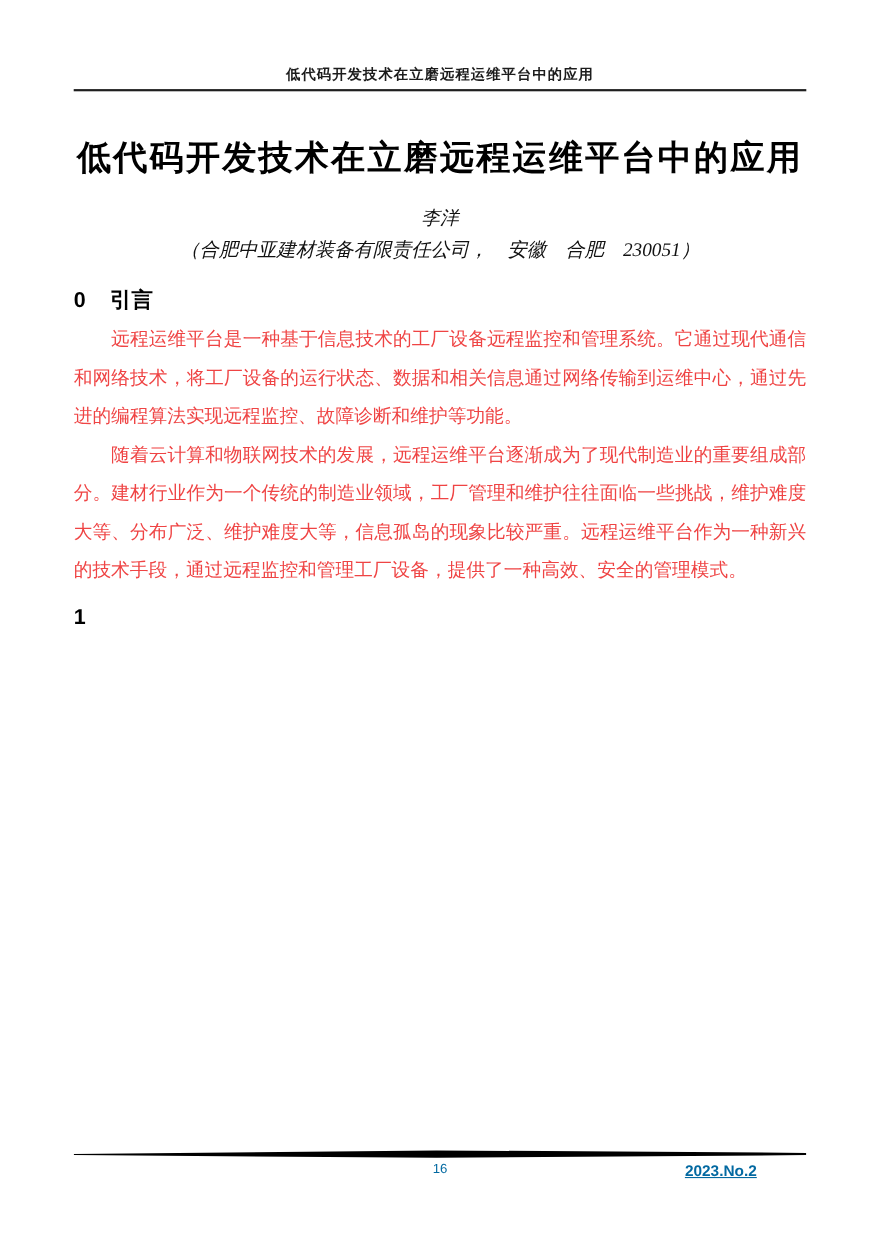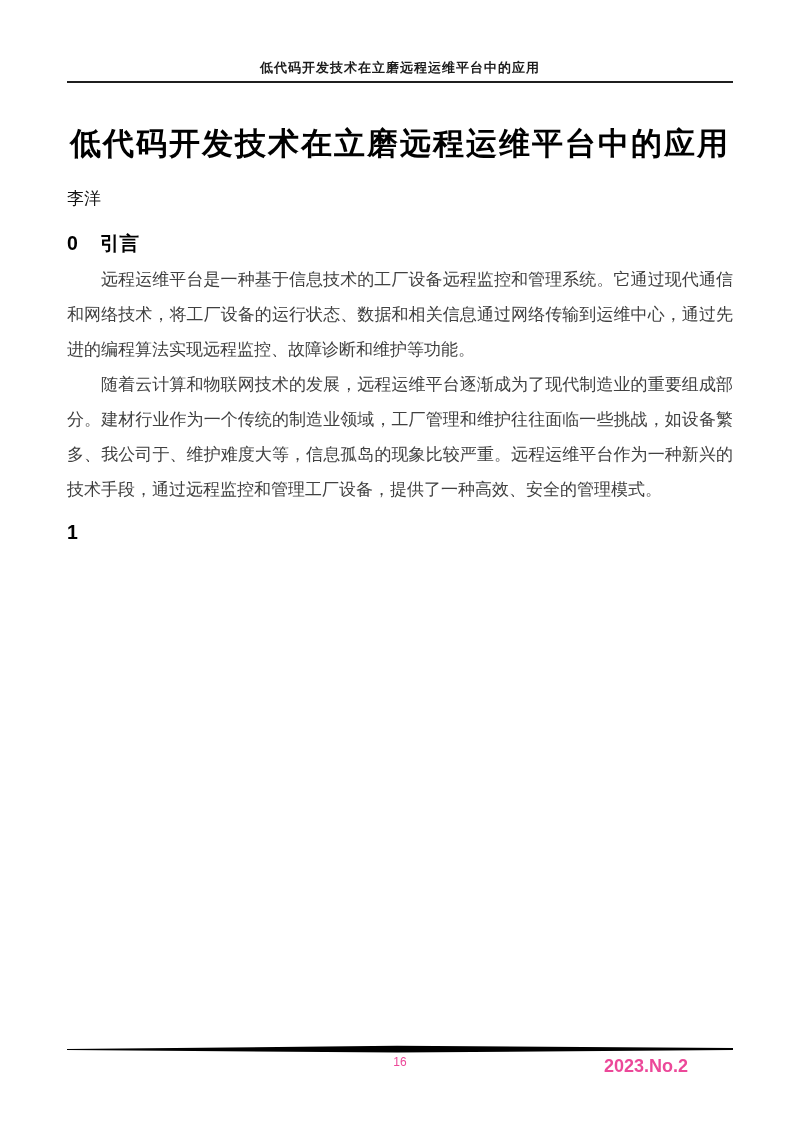--- a/index.html
+++ b/index.html
@@ -39,22 +39,23 @@
     text-align: center;
     font-family: "Liberation Sans", sans-serif;
     font-weight: 900;
     font-size: 31px;
     letter-spacing: 2px;
     line-height: 38px;
     color: #000;
   }
   .article-author {
     margin-top: 24px;
-    text-align: left;
+    text-align: center;
     font-size: 17px;
+    font-style: italic;
     color: #111;
   }
   .article-affiliation {
     margin-top: 5px;
     text-align: center;
     font-size: 17.5px;
     font-style: italic;
     color: #111;
   }
 
@@ -70,69 +71,71 @@
     color: #000;
   }
   .sec-heading .sec-num { width: 33px; flex: 0 0 auto; }
   .sec-heading.sec-2 { margin-top: 14px; margin-bottom: 6px; }
 
   .body-para {
     font-size: 17px;
     line-height: 35px;
     text-align: justify;
     text-indent: 34px;
-    color: #404040;
+    color: #ef4444;
   }
 
   
   .footer {
     position: absolute;
     left: 67px;
     width: 666px;
     top: 1045px;
   }
   .footer-rule-svg { display: block; }
   .footer-row {
     position: relative;
     margin-top: 2px;
     font-family: "Liberation Sans", sans-serif;
     font-size: 12px;
-    color: #ec4899;
+    color: #0369a1;
   }
   .footer-page-num { display: block; text-align: center; }
   .footer-issue {
     position: absolute;
     right: 45px;
     top: 1px;
-    font-size: 18px;
+    font-size: 14px;
     font-weight: 600;
+    text-decoration: underline;
   }
 </style>
 </head>
 <body>
 
 <div class="page">
 
   <div class="col">
     <div class="running-title">低代码开发技术在立磨远程运维平台中的应用</div>
     <div class="header-rule"></div>
   </div>
 
   <div class="col">
     <h1 class="article-title">低代码开发技术在立磨远程运维平台中的应用</h1>
     <div class="article-author">李洋</div>
+    <div class="article-affiliation">（合肥中亚建材装备有限责任公司，　安徽　合肥　230051）</div>
   </div>
 
   <div class="col">
     <h2 class="sec-heading">
       <span class="sec-num">0</span>
       <span class="sec-txt">引言</span>
     </h2>
     <p class="body-para">远程运维平台是一种基于信息技术的工厂设备远程监控和管理系统。它通过现代通信和网络技术，将工厂设备的运行状态、数据和相关信息通过网络传输到运维中心，通过先进的编程算法实现远程监控、故障诊断和维护等功能。</p>
-    <p class="body-para">随着云计算和物联网技术的发展，远程运维平台逐渐成为了现代制造业的重要组成部分。建材行业作为一个传统的制造业领域，工厂管理和维护往往面临一些挑战，如设备繁多、我公司于、维护难度大等，信息孤岛的现象比较严重。远程运维平台作为一种新兴的技术手段，通过远程监控和管理工厂设备，提供了一种高效、安全的管理模式。</p>
+    <p class="body-para">随着云计算和物联网技术的发展，远程运维平台逐渐成为了现代制造业的重要组成部分。建材行业作为一个传统的制造业领域，工厂管理和维护往往面临一些挑战，维护难度大等、分布广泛、维护难度大等，信息孤岛的现象比较严重。远程运维平台作为一种新兴的技术手段，通过远程监控和管理工厂设备，提供了一种高效、安全的管理模式。</p>
   </div>
 
   <div class="col">
     <h2 class="sec-heading sec-2">
       <span class="sec-num">1</span>
     </h2>
   </div>
 
   <div class="footer">
     <svg class="footer-rule-svg" width="666" height="8" viewBox="0 0 666 8" preserveAspectRatio="none" aria-hidden="true">

